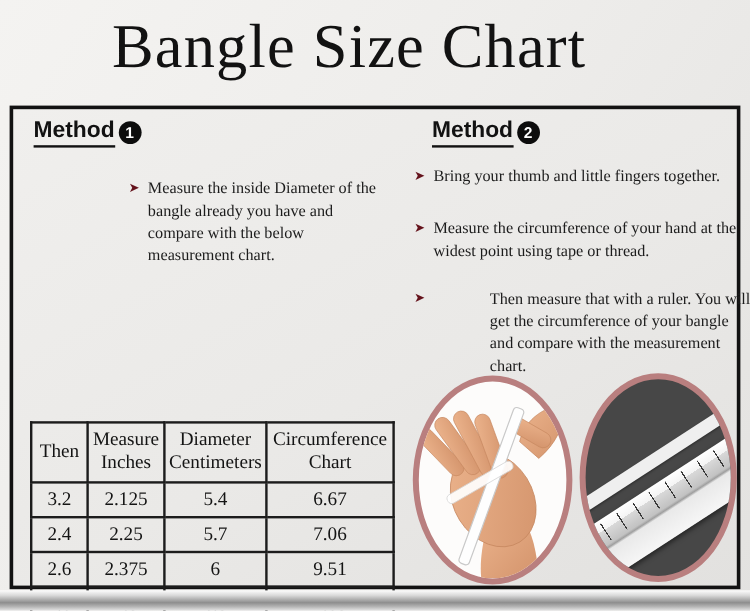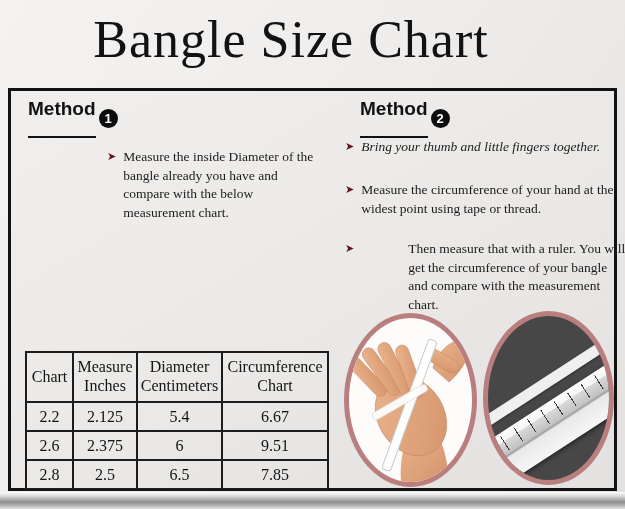--- a/index.html
+++ b/index.html
@@ -9,21 +9,21 @@
   
   .page-title{position:absolute;top:10px;left:0;width:582px;text-align:center;
     font-family:"Liberation Serif",serif;font-size:52px;color:#121212;letter-spacing:1px;line-height:1.15;}
   
   .main-box{position:absolute;left:8px;top:88px;width:603px;height:397px;
     border:3px solid #121212;
     background:linear-gradient(150deg,#f0efed 0%,#eae9e7 55%,#e2e1df 100%);}
   
   .method-head{position:absolute;display:flex;align-items:center;gap:3px;
     font-family:"Liberation Sans",sans-serif;font-weight:bold;font-size:19px;color:#121212;}
-  .method-word{border-bottom:2px solid #121212;padding-bottom:16px;text-align:center;}
+  .method-word{border-bottom:2px solid #121212;padding-bottom:1px;text-align:center;}
   .method-num{display:inline-block;width:19px;height:19px;border-radius:50%;background:#0d0d0d;
     color:#fff;font-size:13px;line-height:19px;text-align:center;font-family:"Liberation Sans",sans-serif;}
   
   .bullet{position:absolute;display:flex;align-items:flex-start;}
   .arrow{font-family:"DejaVu Sans",sans-serif;font-size:11px;line-height:18px;margin-right:7px;flex:0 0 auto;}
   .btext{font-family:"Liberation Serif",serif;font-size:13.5px;line-height:1.38;color:#1c1c1c;}
   
   .bangle{position:absolute;left:12px;top:132px;width:110px;height:128px;}
   .bangle svg{position:absolute;left:0;top:0;}
   .diam-label{position:absolute;left:50%;transform:translateX(-50%);top:46px;
@@ -82,32 +82,38 @@
 
     <table class="size-table">
       <colgroup>
           <col style="width:47px">
           <col style="width:64px">
           <col style="width:85px">
           <col style="width:106px">
         </colgroup>
       <thead>
         <tr>
-          <th>Chart</th>
+          <th>Then</th>
           <th>Measure Inches</th>
           <th>Diameter Centimeters</th>
           <th>Circumference Chart</th>
         </tr>
       </thead>
       <tbody>
         <tr>
-          <td>2.2</td>
+          <td>3.2</td>
           <td>2.125</td>
           <td>5.4</td>
           <td>6.67</td>
+        </tr>
+        <tr>
+          <td>2.4</td>
+          <td>2.25</td>
+          <td>5.7</td>
+          <td>7.06</td>
         </tr>
         <tr>
           <td>2.6</td>
           <td>2.375</td>
           <td>6</td>
           <td>9.51</td>
         </tr>
         <tr>
           <td>2.8</td>
           <td>2.5</td>
@@ -118,21 +124,21 @@
       </tbody>
     </table>
 
     <div class="method-head" style="left:349px;top:7px;">
       <span class="method-word">Method</span>
       <span class="method-num">2</span>
     </div>
 
     <div class="bullet" style="left:334px;top:47px;width:268px;">
       <span class="arrow" style="color:#64121b;">➤</span>
-      <span class="btext" style="width:250px;font-style:italic;">Bring your thumb and little fingers together.</span>
+      <span class="btext" style="width:250px;">Bring your thumb and little fingers together.</span>
     </div>
 
     <div class="bullet" style="left:334px;top:90px;width:278px;">
       <span class="arrow" style="color:#64121b;">➤</span>
       <span class="btext" style="width:258px;">Measure the circumference of your hand at the widest point using tape or thread.</span>
     </div>
 
     <div class="bullet" style="left:334px;top:149px;width:285px;">
       <span class="arrow" style="color:#64121b;">➤</span>
       <span class="btext" style="width:265px;margin-left:47px;">Then measure that with a ruler. You will get the circumference of your bangle and compare with the measurement chart.</span>

